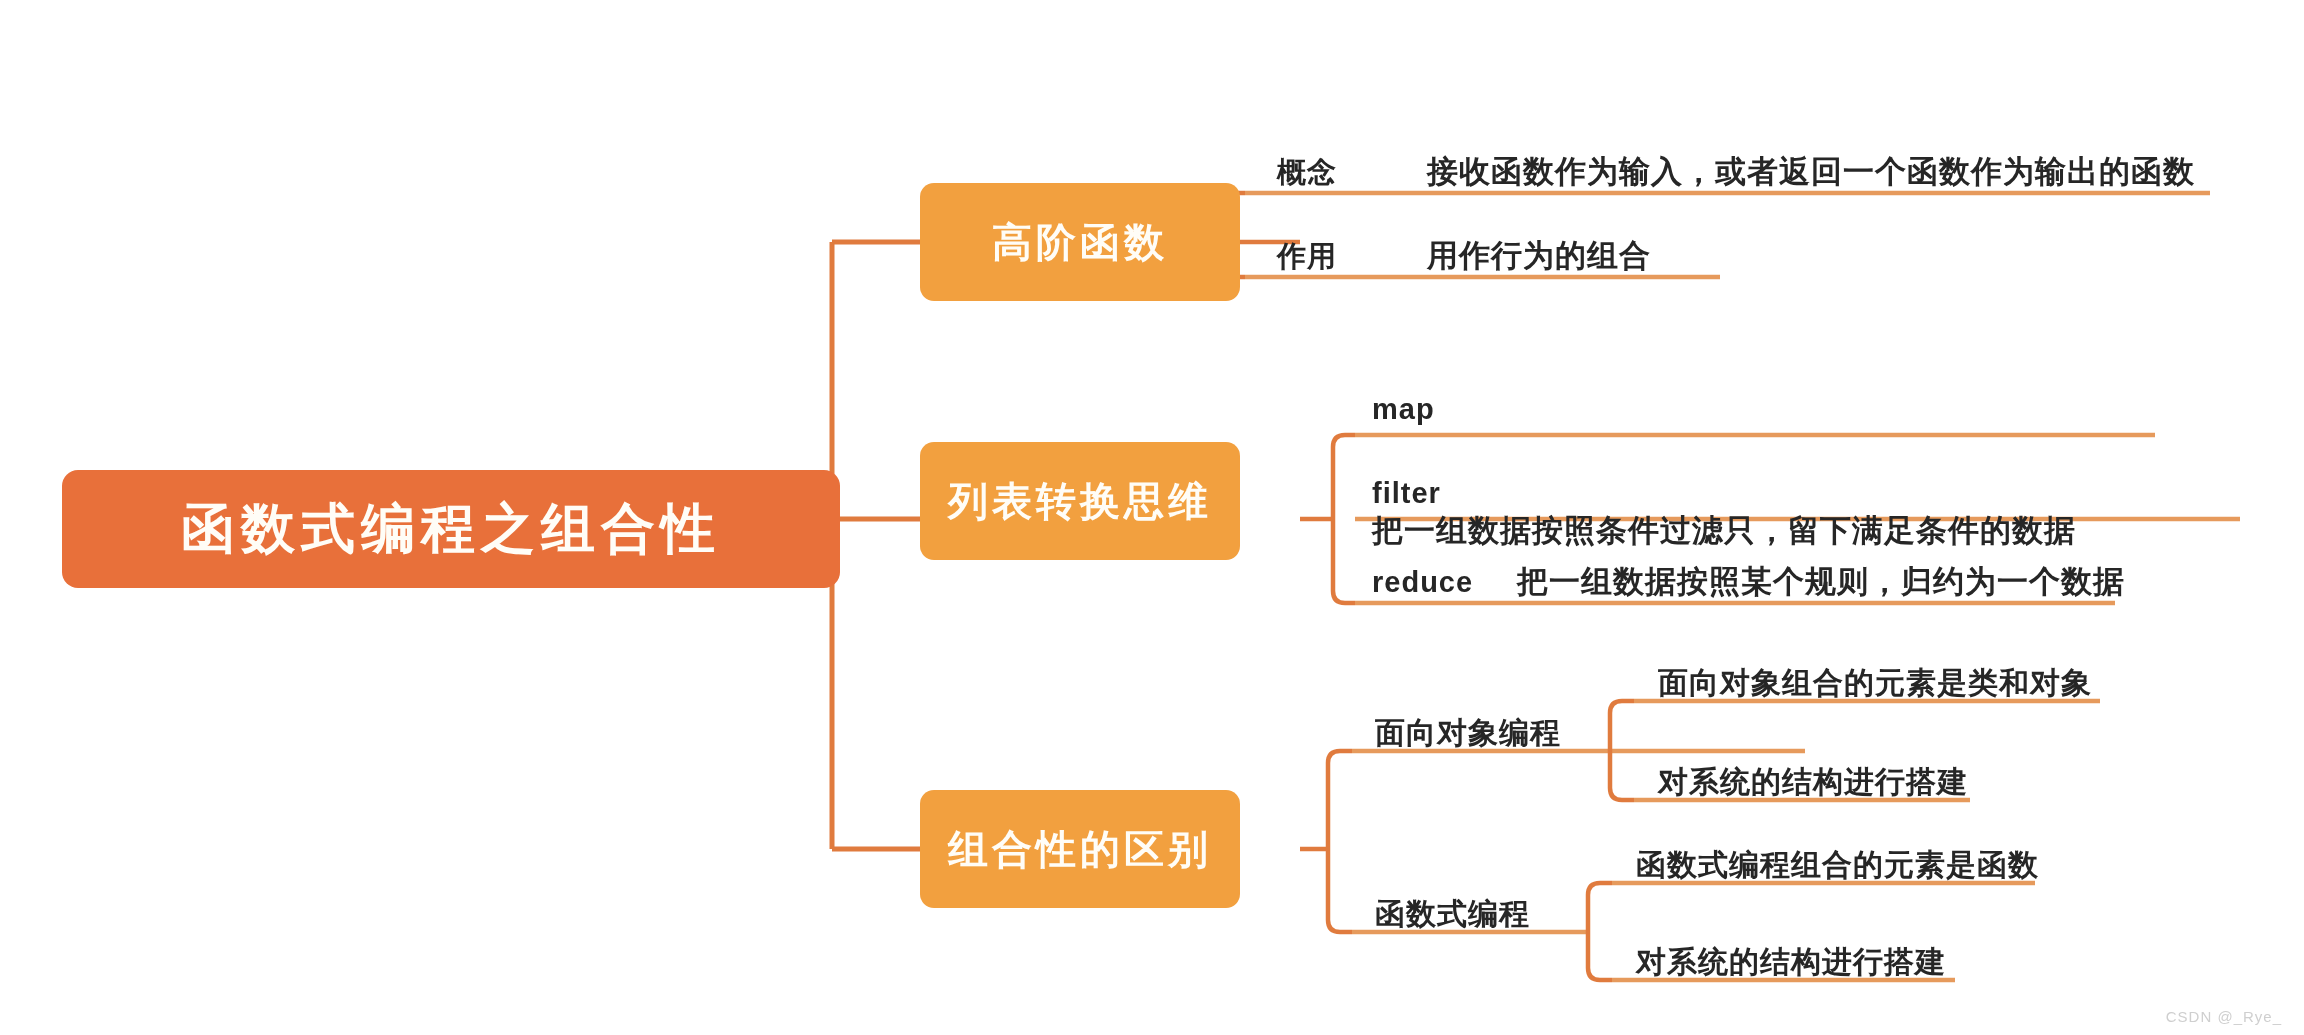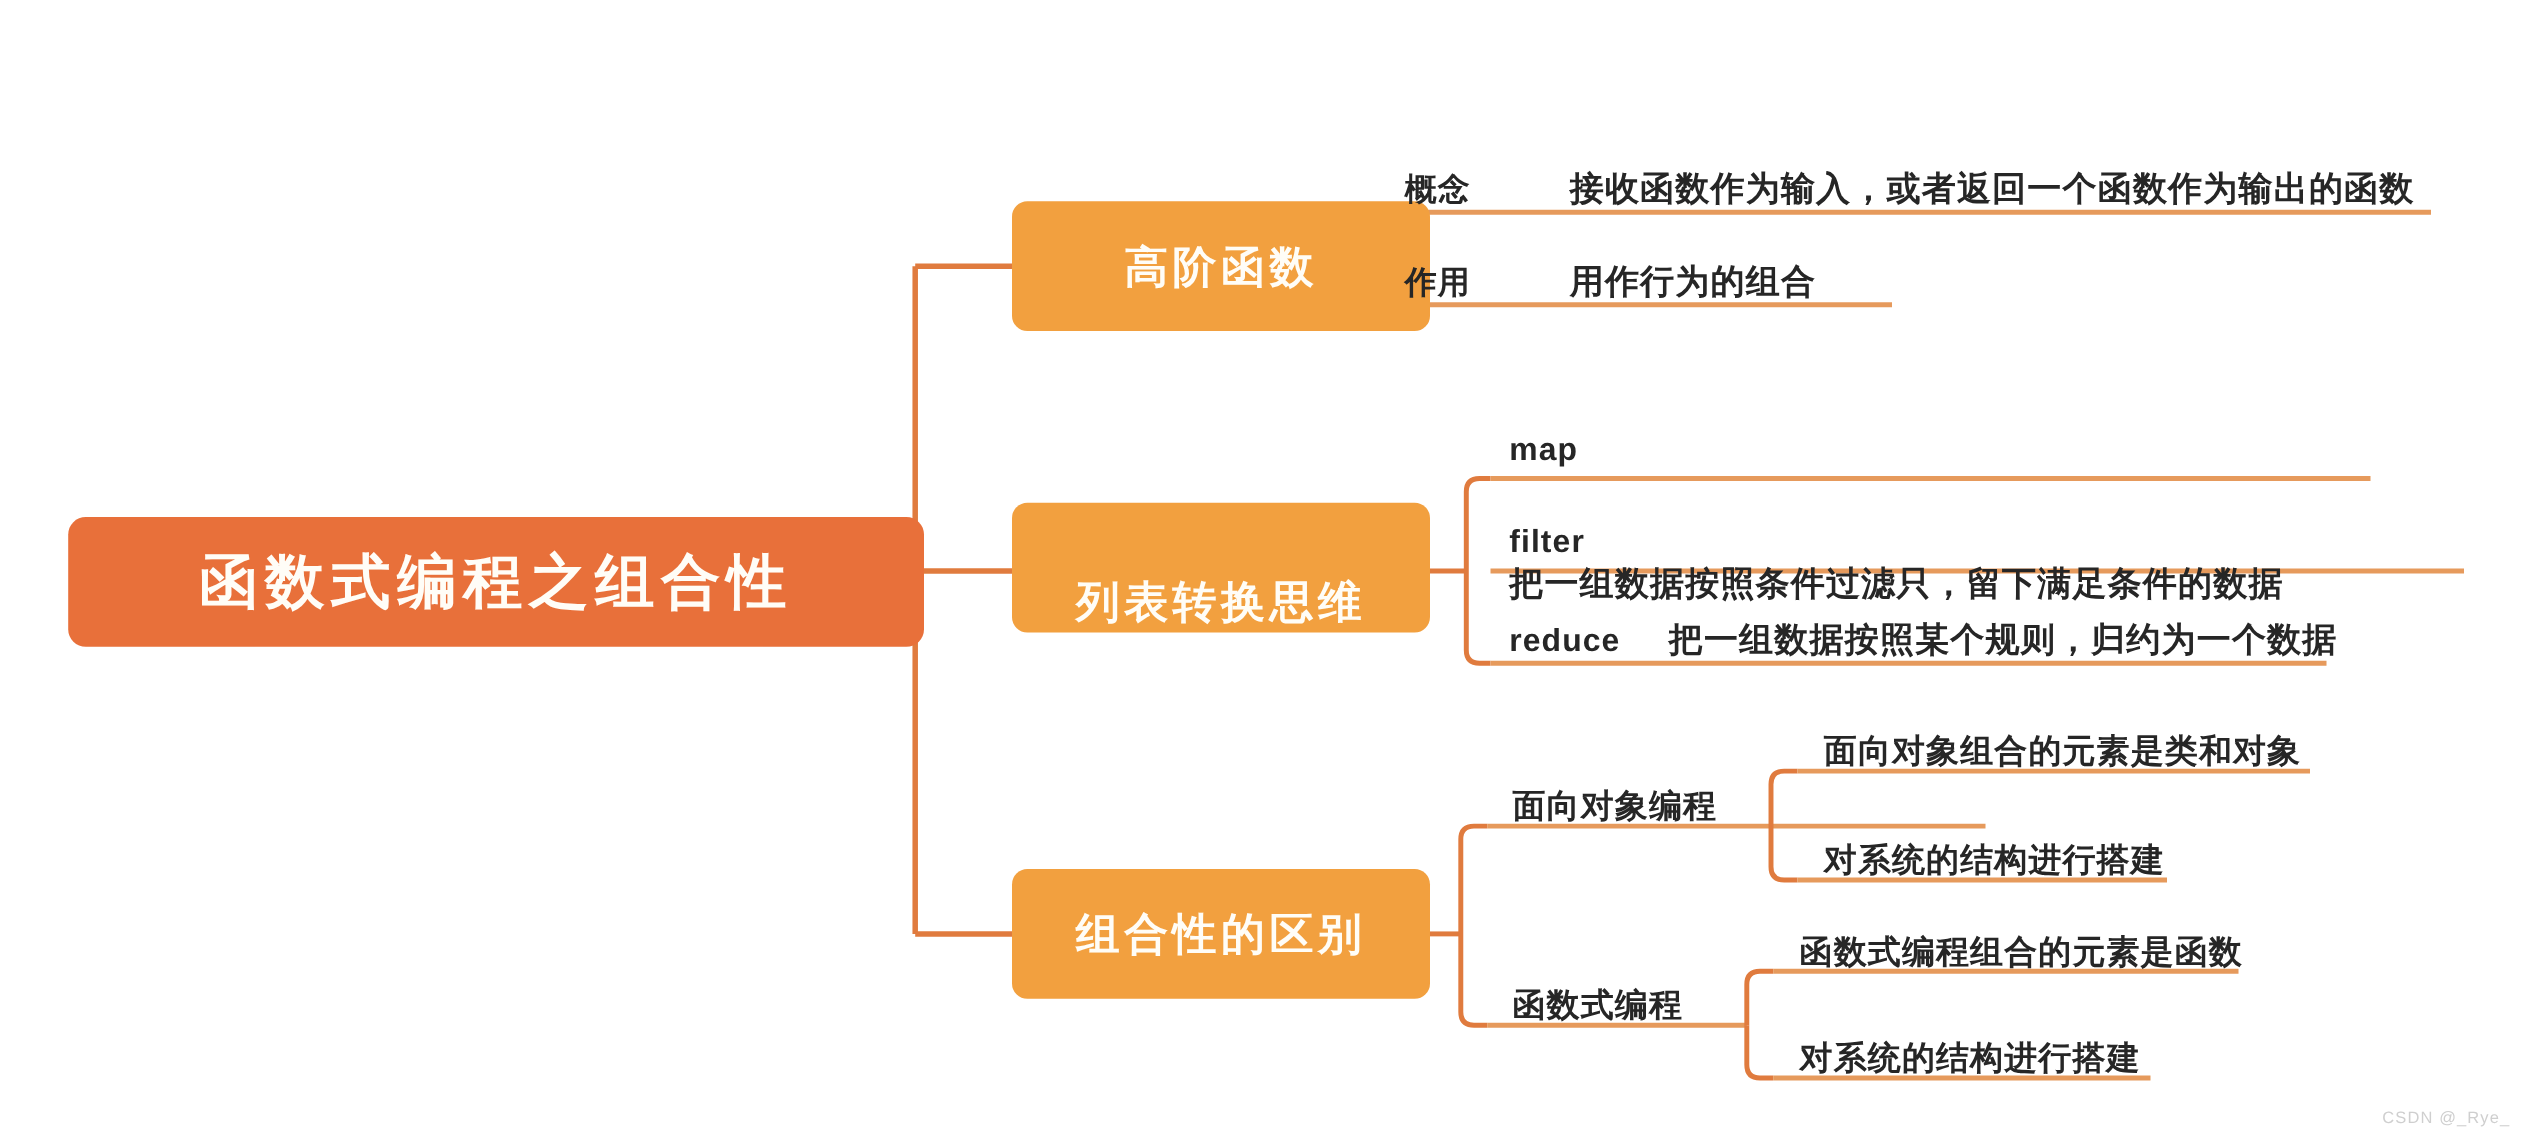--- a/index.html
+++ b/index.html
@@ -46,25 +46,25 @@
     border-radius: 16px;
     font-size: 54px;
     letter-spacing: 6px;
   }
   .node-l2 {
     background: #F2A03F;
     border-radius: 14px;
     font-size: 40px;
     letter-spacing: 4px;
     left: 920px;
-    width: 380px;
+    width: 320px;
     height: 118px;
   }
   .node-b1 { top: 183px; }
-  .node-b2 { top: 457px; align-items: flex-end; }
+  .node-b2 { top: 442px; }
   .node-b3 { top: 790px; }
 
   
   .leaf {
     position: absolute;
     display: flex;
     align-items: baseline;
     white-space: nowrap;
     color: #262626;
     font-weight: bold;

